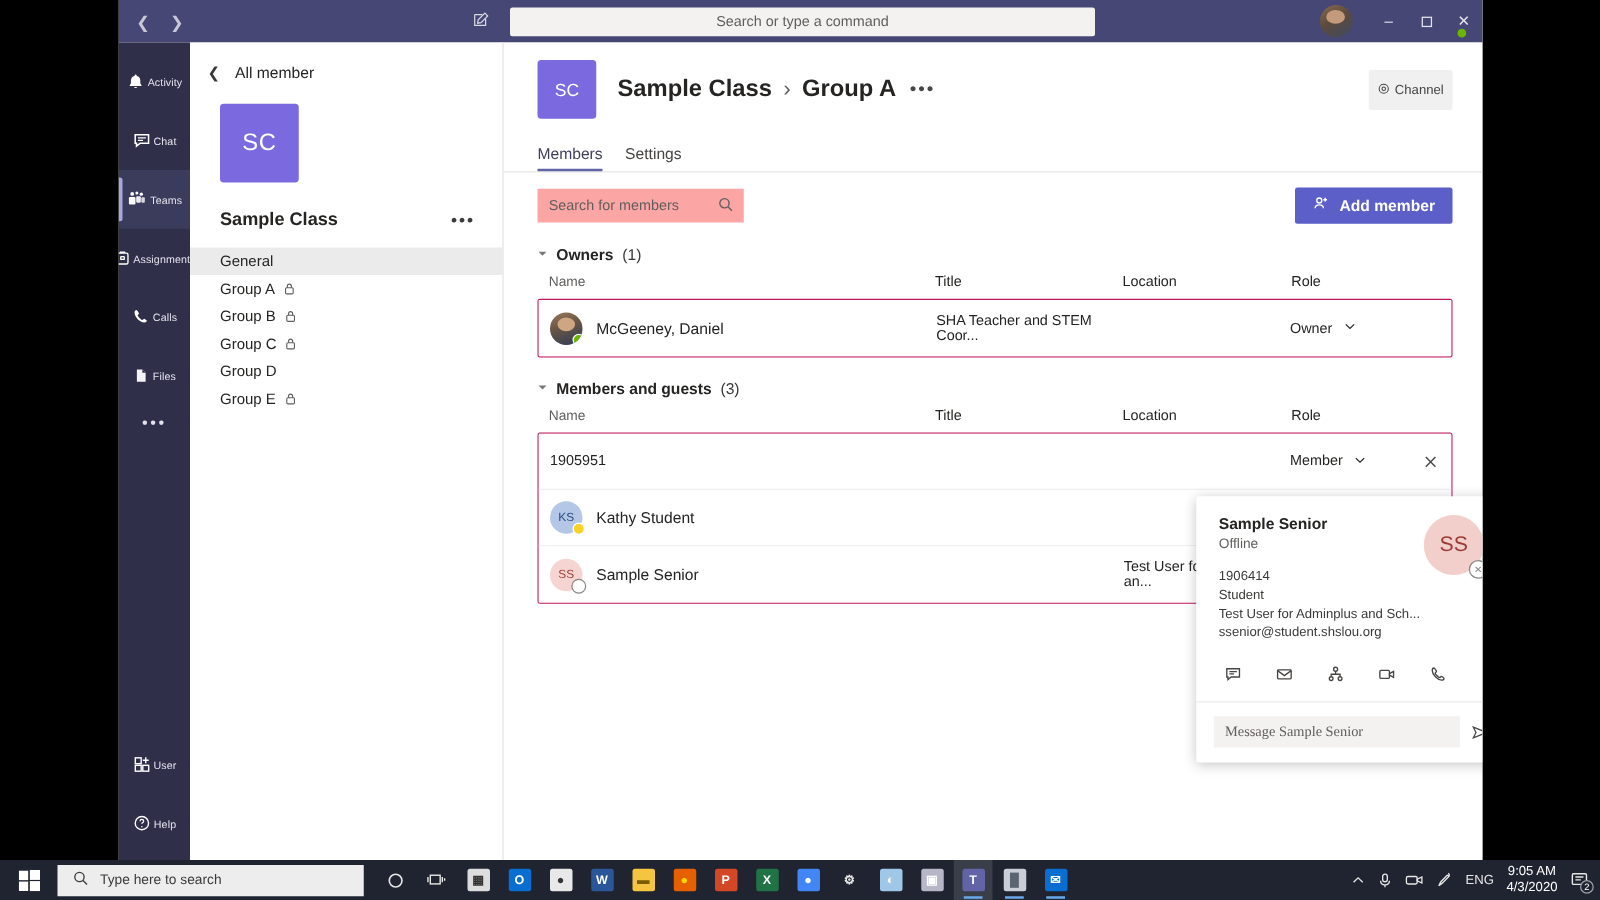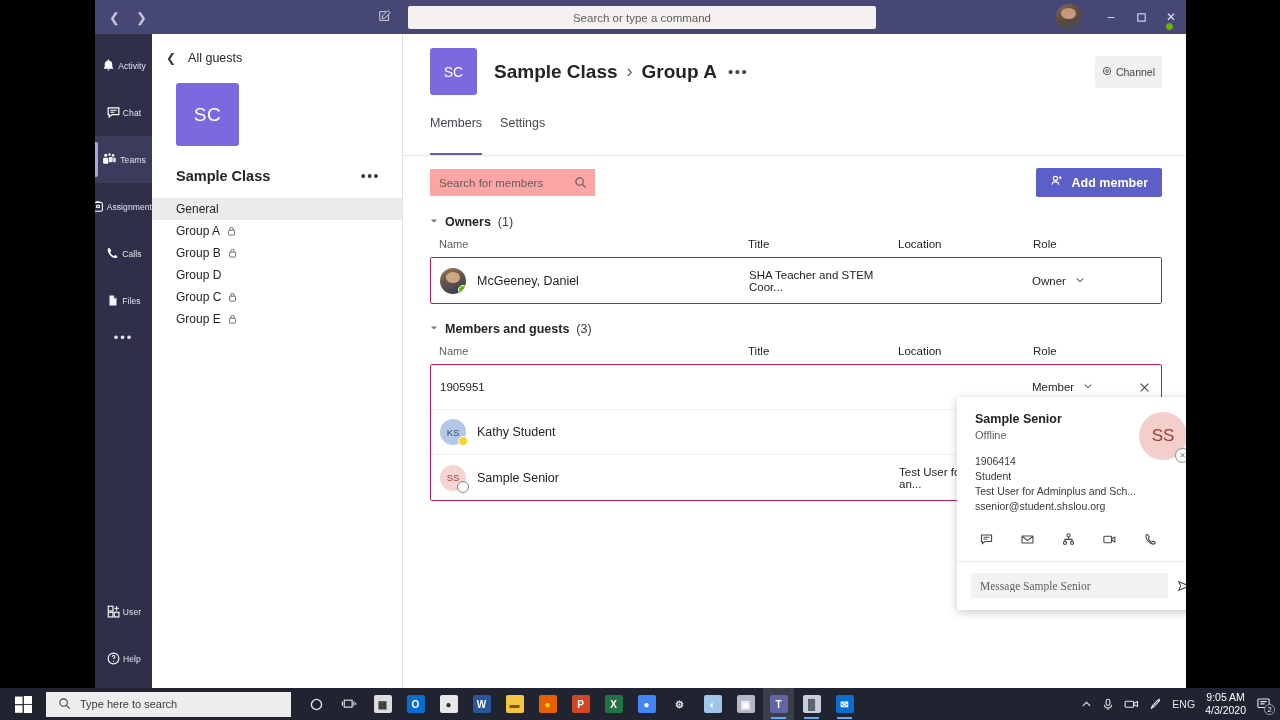--- a/index.html
+++ b/index.html
@@ -112,21 +112,21 @@
   .bc-sep { font-size: 18px; color: #605e5c; font-weight: 300; }
   .bc-channel { font-size: 19px; font-weight: bold; color: #252423; }
   .bc-more { font-size: 15px; color: #484644; letter-spacing: 1.5px; cursor: pointer; margin-left: 2px; }
   .channel-badge {
     position: absolute; right: 24px; top: 22px; height: 19px; padding: 16px 7px;
     background: #f0f0f0; border-radius: 2px; display: flex; align-items: center; gap: 4px;
     font-size: 10.5px; color: #444; cursor: pointer;
   }
 
   .tabs { display: flex; gap: 18px; padding-left: 27px; margin-top: 21px; }
-  .tab { font-size: 12.5px; color: #484644; padding-bottom: 23px; cursor: pointer; }
+  .tab { font-size: 12.5px; color: #484644; padding-bottom: 5px; cursor: pointer; }
   .tab.active { color: #3f3f5c; border-bottom: 2px solid #6264a7; }
   .tabs-rule { height: 1px; background: #e8e8e8; margin: 0 0 0 0; }
 
   .toolbar { display: flex; align-items: center; justify-content: space-between; padding: 12px 24px 0 27px; }
   .member-search { position: relative; width: 165px; }
   .member-search input {
     width: 165px; height: 27px; background: #fca5a5; border: none;
     padding: 0 26px 0 9px; font-size: 11.5px; color: #605e5c;
     font-family: "Liberation Sans", sans-serif;
   }
@@ -367,21 +367,21 @@
               </svg>
             </span>
             <span class="rail-label">Help</span>
           </div>
         </div>
       </div>
 
       <div class="teams-panel">
         <div class="all-teams">
           <span class="all-teams-chevron">❮</span>
-          <span class="all-teams-label">All guests</span>
+          <span class="all-teams-label">All member</span>
         </div>
         <div class="team-logo">SC</div>
         <div class="team-name-row">
           <span class="team-name">Sample Class</span>
           <span class="team-more">•••</span>
         </div>
         <div class="channel-list" id="channel-list">
             <div class="channel active">
               <span>General</span>
             </div>
@@ -397,30 +397,30 @@
             <div class="channel">
               <span>Group B</span>
               <span class="lock-ico">
                 <svg width="9" height="10" viewBox="0 0 10 11" fill="none" stroke="currentColor" stroke-width="1">
                   <rect x="1.6" y="4.6" width="6.8" height="5.4" rx="1"></rect>
                   <path d="M3.2 4.6V3.2a1.8 1.8 0 013.6 0v1.4"></path>
                 </svg>
               </span>
             </div>
             <div class="channel">
-              <span>Group D</span>
-            </div>
-            <div class="channel">
               <span>Group C</span>
               <span class="lock-ico">
                 <svg width="9" height="10" viewBox="0 0 10 11" fill="none" stroke="currentColor" stroke-width="1">
                   <rect x="1.6" y="4.6" width="6.8" height="5.4" rx="1"></rect>
                   <path d="M3.2 4.6V3.2a1.8 1.8 0 013.6 0v1.4"></path>
                 </svg>
               </span>
+            </div>
+            <div class="channel">
+              <span>Group D</span>
             </div>
             <div class="channel">
               <span>Group E</span>
               <span class="lock-ico">
                 <svg width="9" height="10" viewBox="0 0 10 11" fill="none" stroke="currentColor" stroke-width="1">
                   <rect x="1.6" y="4.6" width="6.8" height="5.4" rx="1"></rect>
                   <path d="M3.2 4.6V3.2a1.8 1.8 0 013.6 0v1.4"></path>
                 </svg>
               </span>
             </div>

